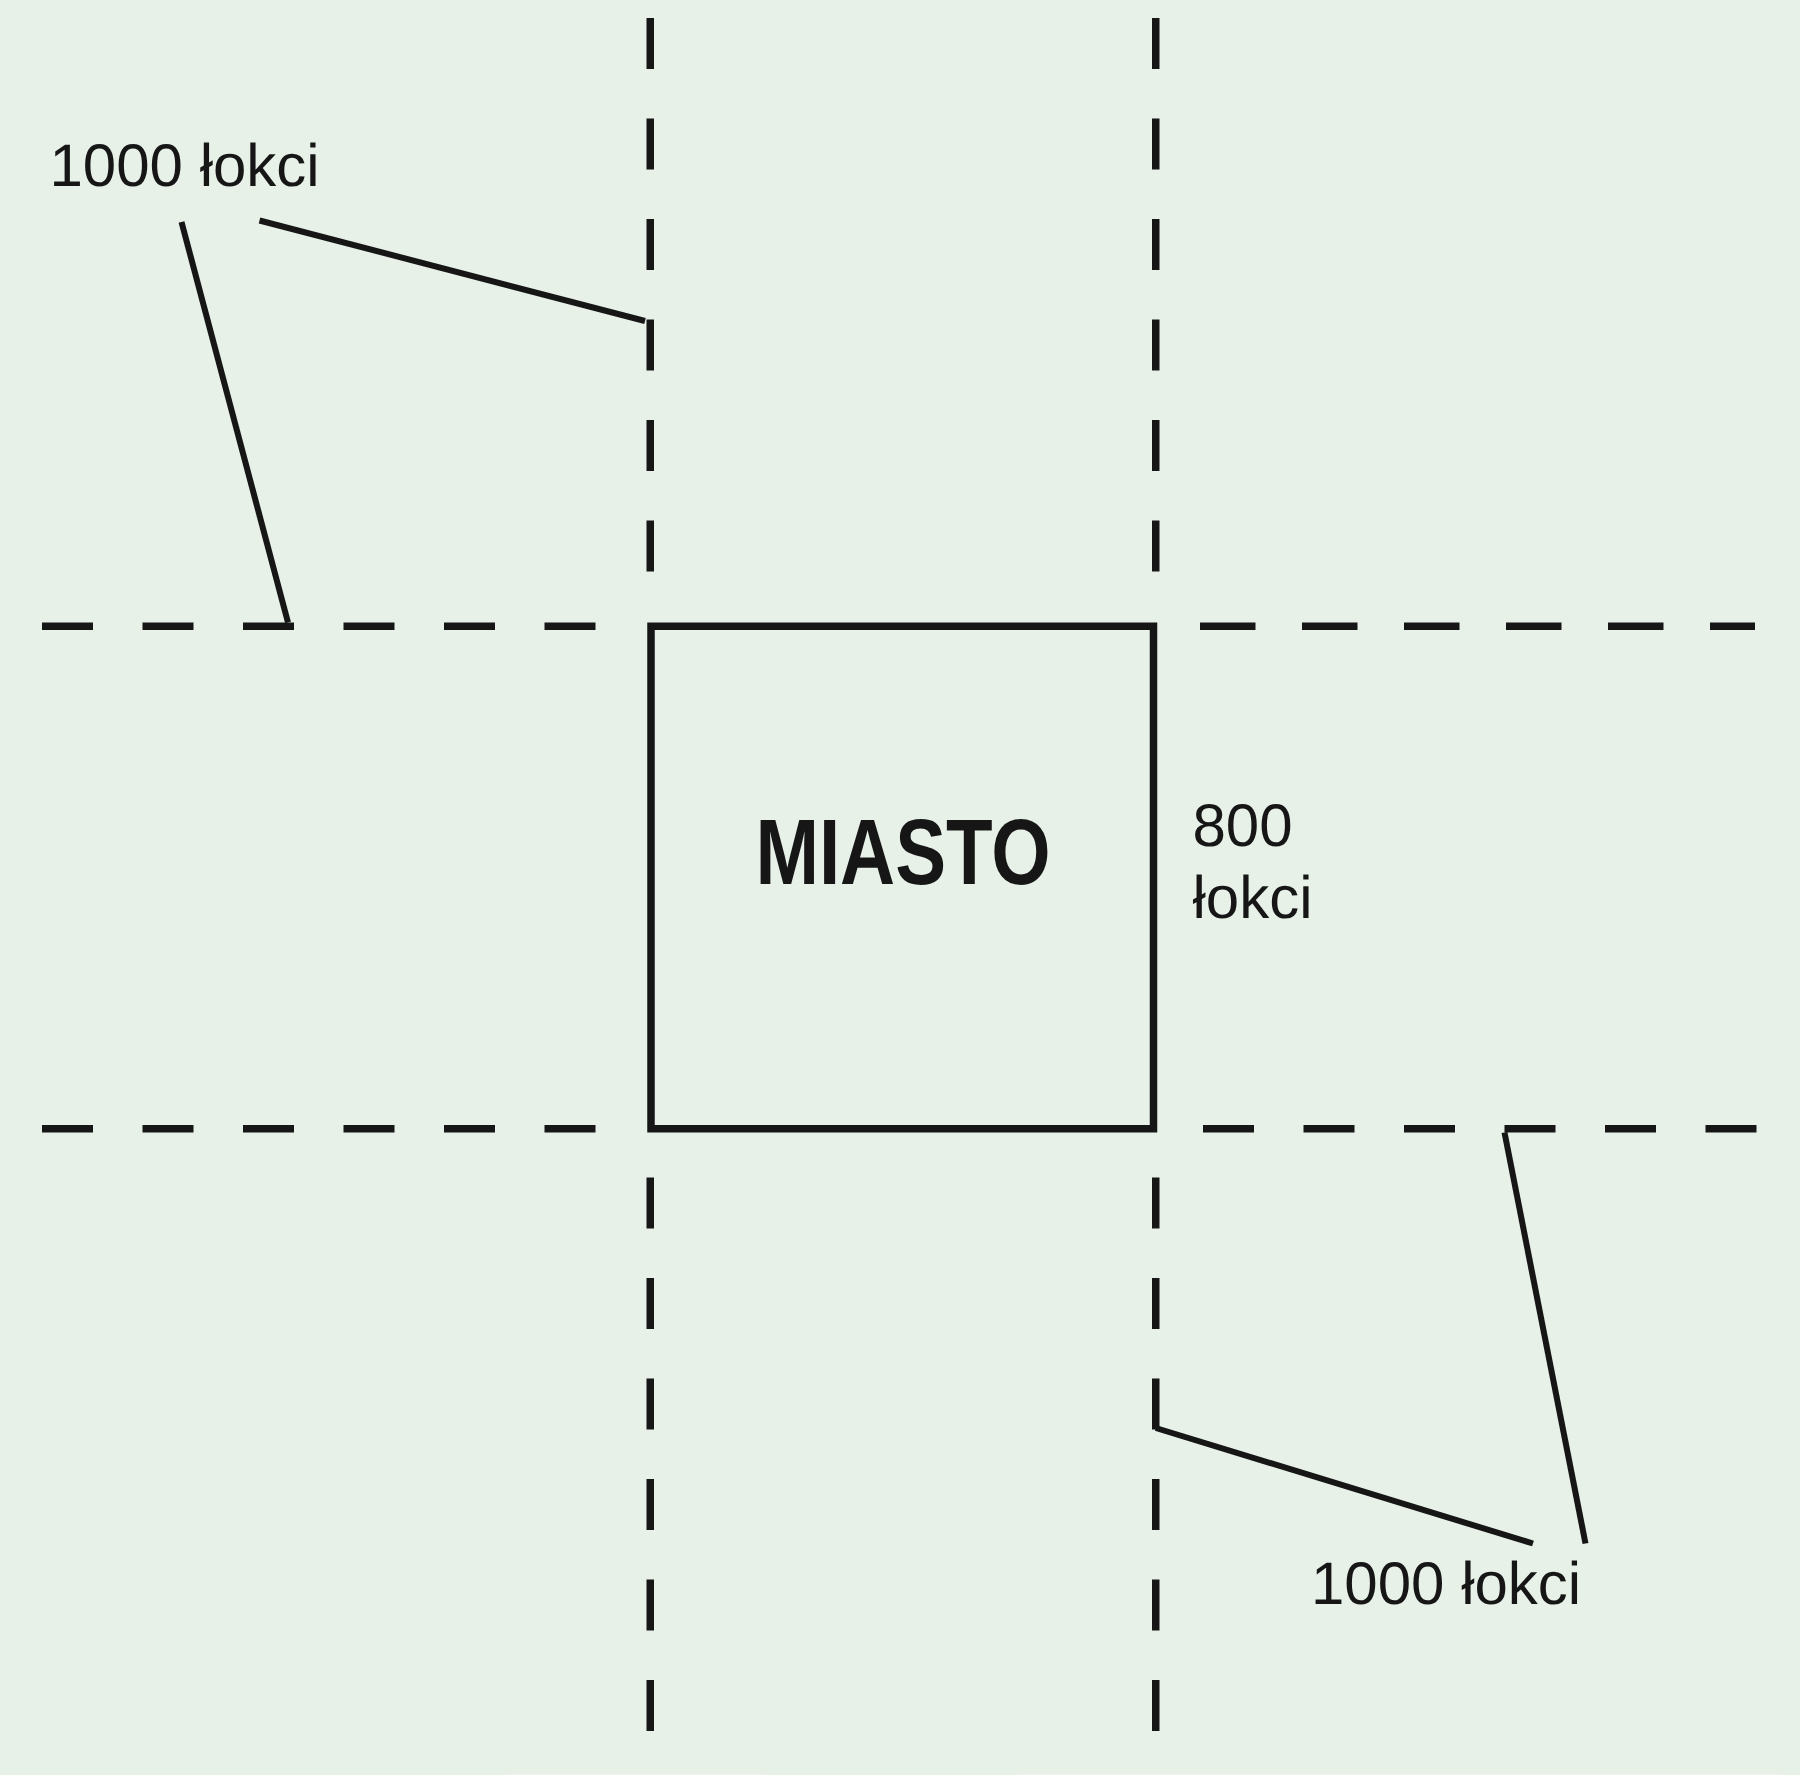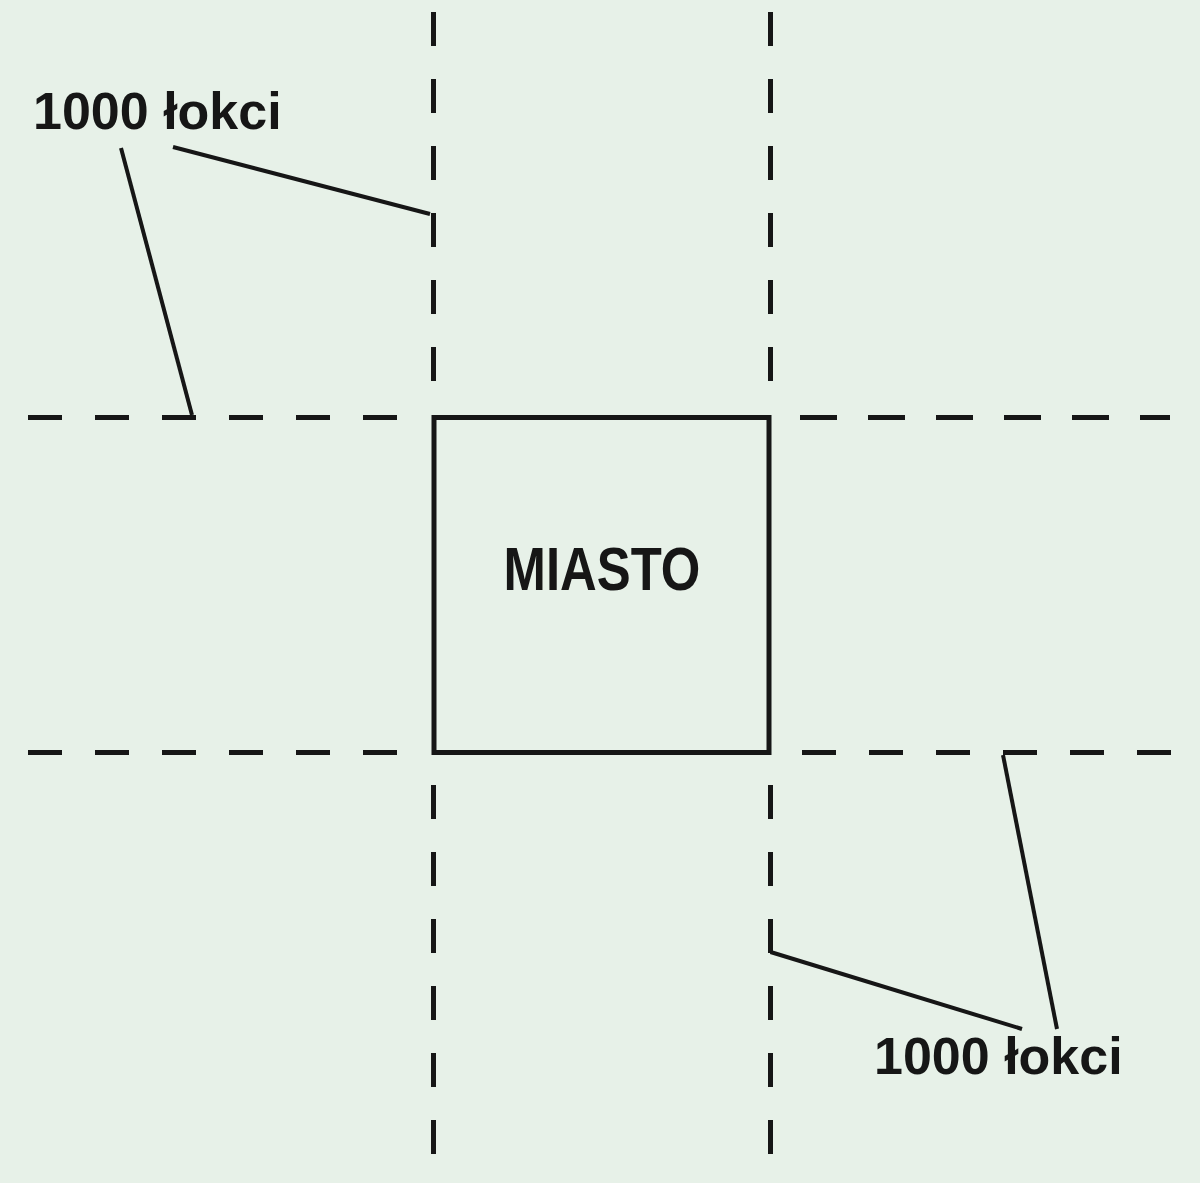--- a/index.html
+++ b/index.html
@@ -21,24 +21,23 @@
     top: 0;
     width: 1200px;
     height: 1183px;
   }
   .geo-stroke {
     stroke: var(--line, #161616);
     fill: none;
   }
   .label {
     position: absolute;
-    font-size: 52px;
+    font-size: 40px;
     line-height: 52px;
     white-space: nowrap;
-    font-weight: bold;
   }
   .label-top-width {
     left: 434px;
     top: 341px;
     width: 336px;
     text-align: center;
   }
   .label-top-left {
     left: 33px;
     top: 85px;
@@ -91,18 +90,22 @@
 
     <line class="geo-stroke" x1="121" y1="148" x2="192" y2="415" stroke-width="4"></line>
     <line class="geo-stroke" x1="173" y1="147" x2="430" y2="214" stroke-width="4"></line>
     <line class="geo-stroke" x1="1003" y1="755" x2="1057" y2="1029" stroke-width="4"></line>
     <line class="geo-stroke" x1="770.5" y1="952" x2="1022" y2="1029" stroke-width="4"></line>
   </svg>
 
   <div class="label label-top-left">1000 łokci</div>
 
 
+  <div class="label label-right-height">
+    <span>800</span>
+    <span>łokci</span>
+  </div>
 
   <div class="label label-bottom-right">1000 łokci</div>
 
   <div class="city-label">MIASTO</div>
 
 </div>
 
 </body></html>

